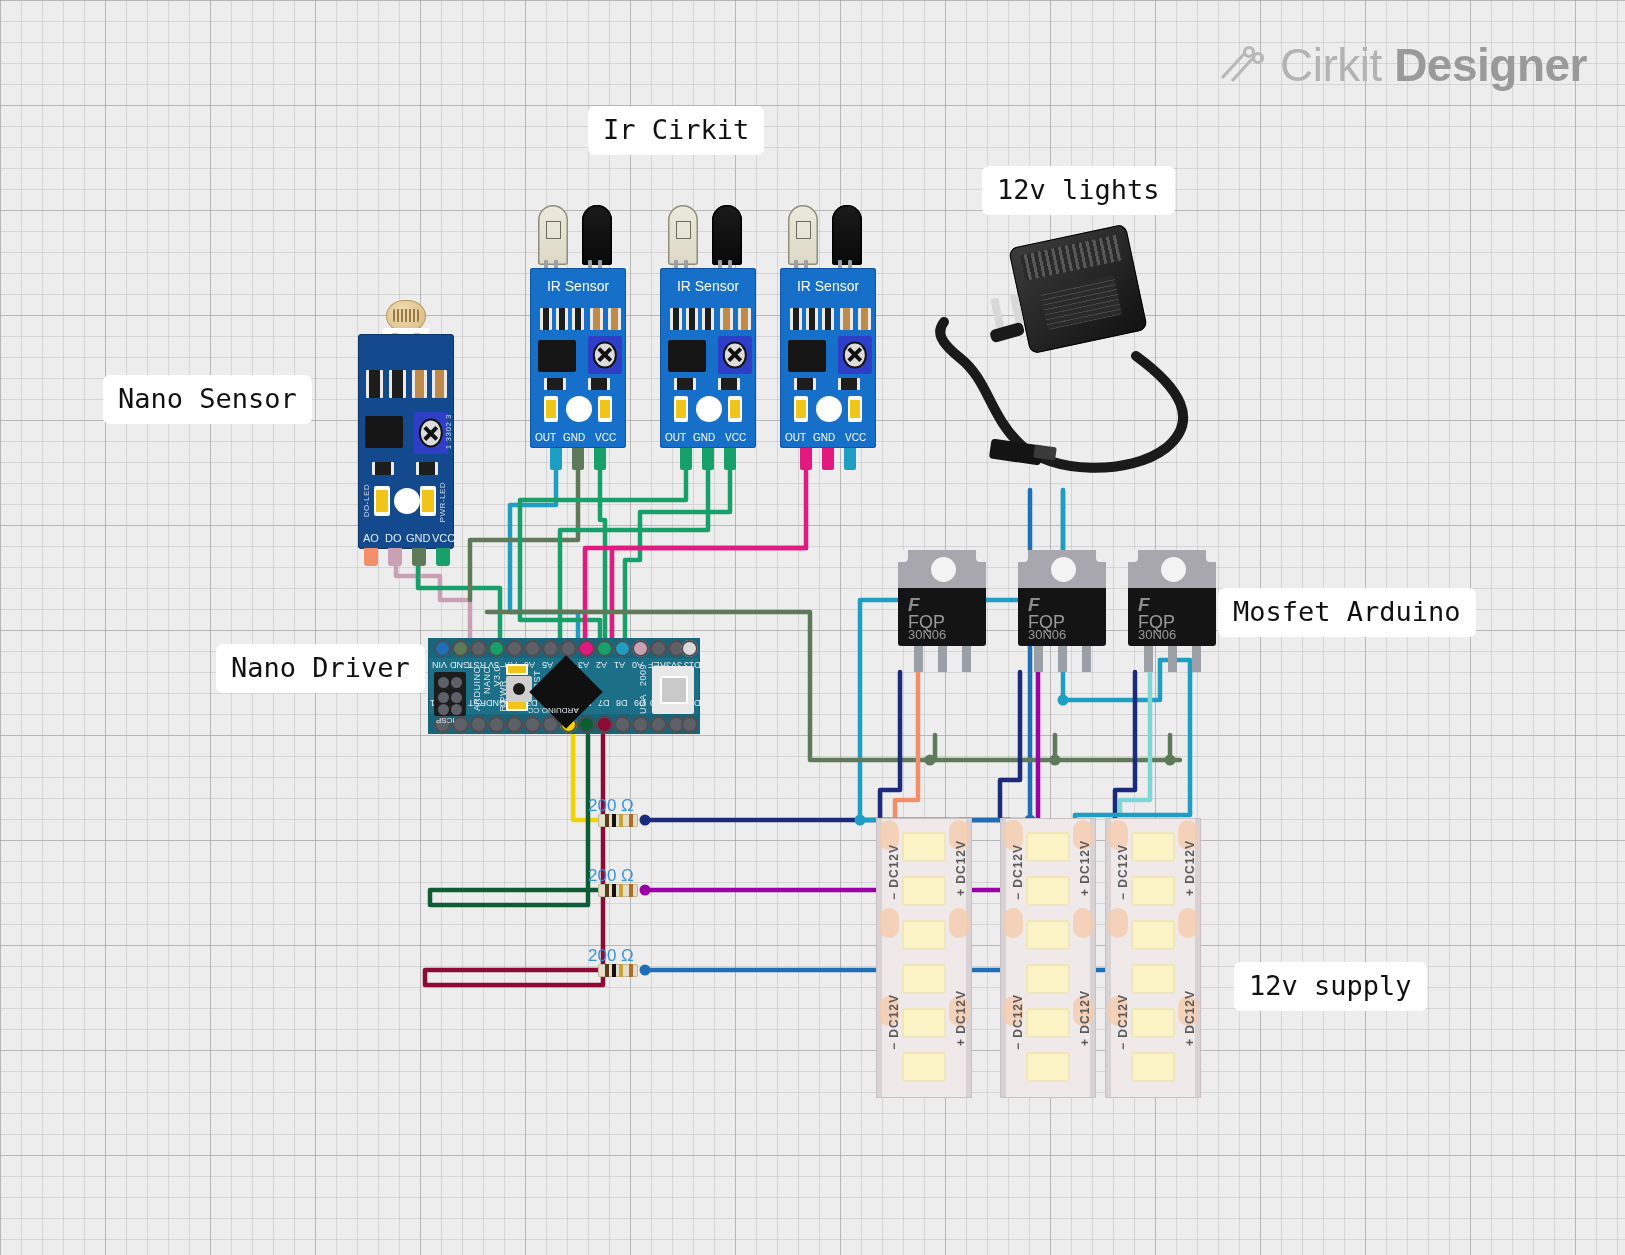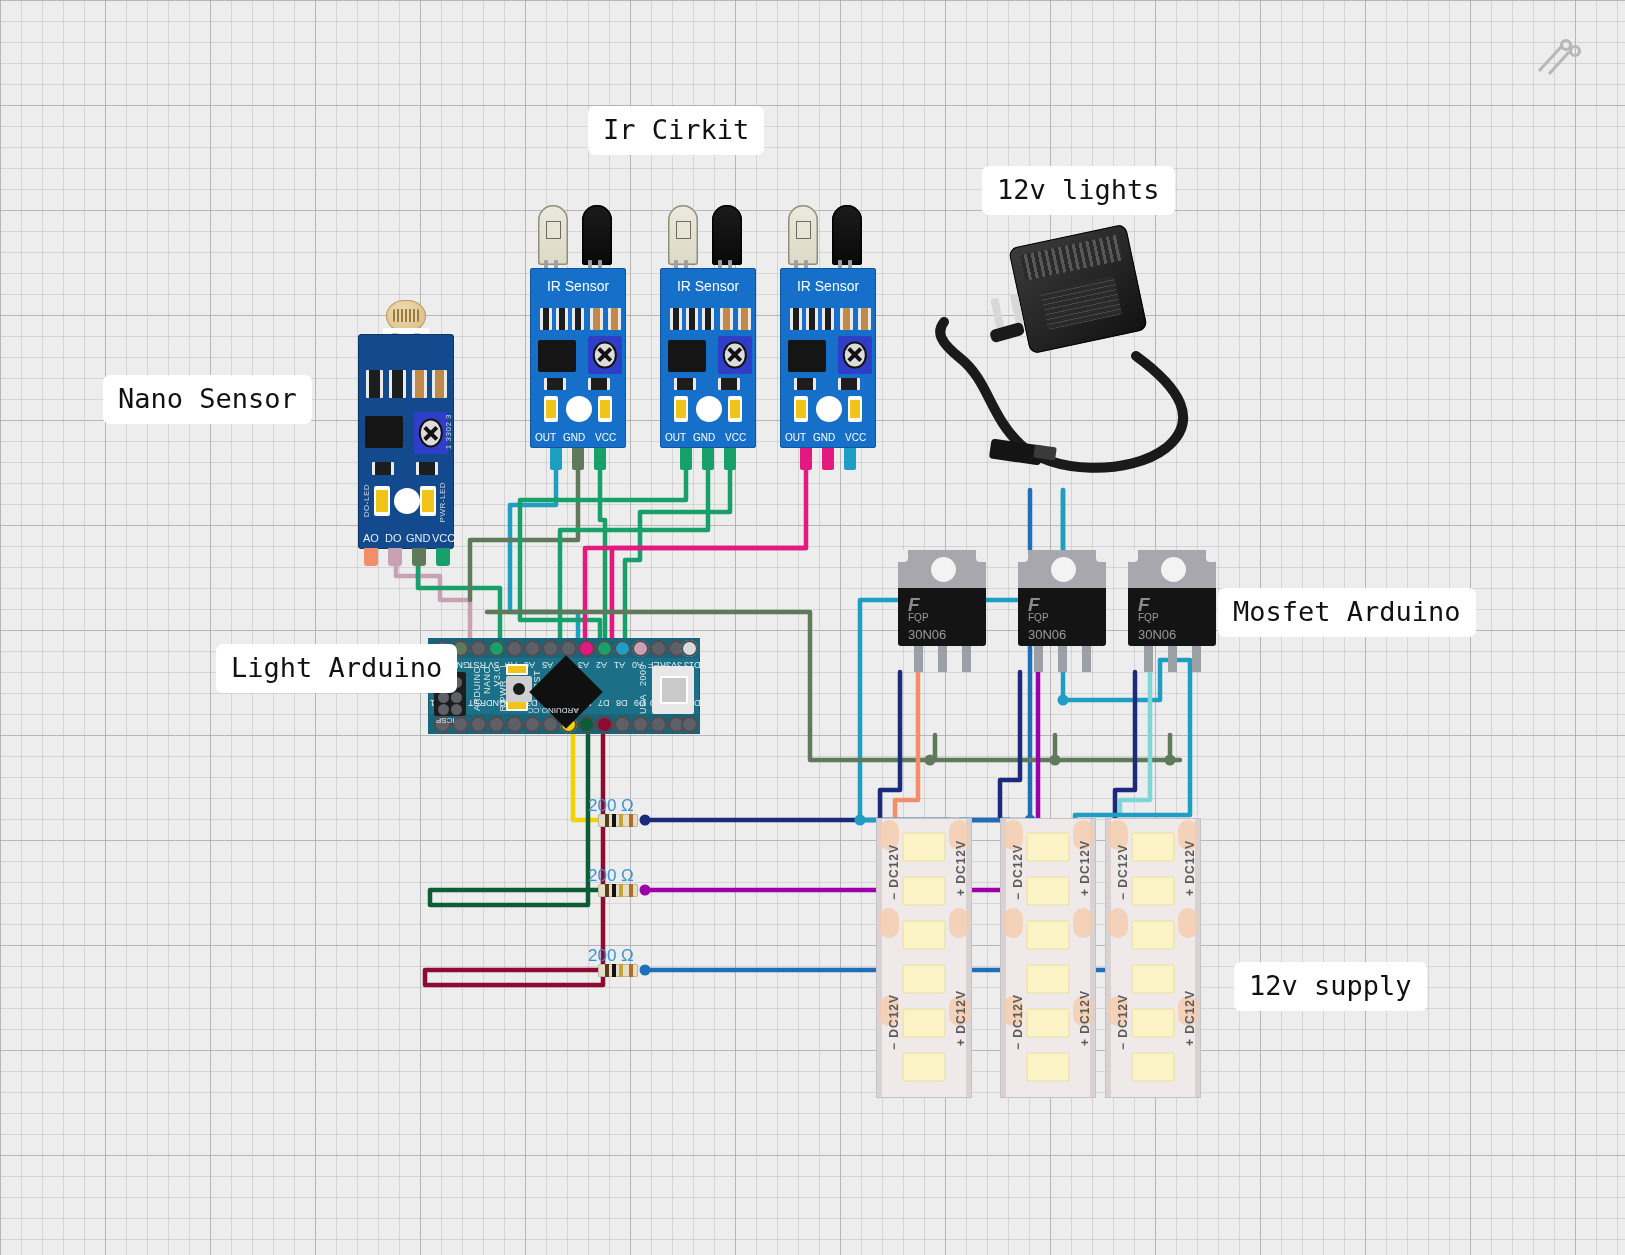--- a/index.html
+++ b/index.html
@@ -113,21 +113,21 @@
 
   
   .mos{position:absolute;width:88px;height:120px;}
   .mos .tab{position:absolute;left:0;top:0;width:88px;height:40px;background:#a7a7ad;border-radius:4px 4px 0 0;}
   .mos .tab::before,.mos .tab::after{content:"";position:absolute;top:0;width:10px;height:12px;background:#ededed;}
   .mos .tab::before{left:0;border-radius:0 0 4px 0;}
   .mos .tab::after{right:0;border-radius:0 0 0 4px;}
   .mos .hole{position:absolute;left:33px;top:7px;width:25px;height:25px;border-radius:50%;background:#f3f3f3;}
   .mos .body{position:absolute;left:0;top:38px;width:88px;height:58px;background:#141414;border-radius:0 0 3px 3px;}
   .mos .f{position:absolute;left:10px;top:44px;color:#8c8c8c;font-size:19px;font-style:italic;font-weight:700;}
-  .mos .t1{position:absolute;left:10px;top:62px;color:#9a9a9a;font-size:10px;}
+  .mos .t1{position:absolute;left:10px;top:62px;color:#9a9a9a;font-size:18px;}
   .mos .t2{position:absolute;left:10px;top:77px;color:#9a9a9a;font-size:13px;}
   .mos .leg{position:absolute;top:96px;width:9px;height:26px;background:#9aa0a6;}
 
   
   .psu-brick{position:absolute;width:120px;height:108px;border-radius:9px;
     background:linear-gradient(150deg,#3c3c3c,#111);
     transform:rotate(-12deg);box-shadow:inset 0 0 0 1px #000;}
   .psu-brick .fins{position:absolute;left:10px;top:9px;width:100px;height:26px;
     background:repeating-linear-gradient(90deg,#2b2b2b 0 4px,#585858 4px 7px);border-radius:3px;}
   .psu-brick .lbl{position:absolute;left:22px;top:48px;width:76px;height:40px;
@@ -267,27 +267,31 @@
 <div id="watermark">
   <svg width="52" height="40" viewBox="0 0 52 40">
     <g stroke="#b8b8b8" stroke-width="3.2" fill="none">
       <line x1="4" y1="33" x2="26" y2="9"></line>
       <line x1="14" y1="36" x2="34" y2="14"></line>
       <circle cx="31" cy="7" r="4.5"></circle>
       <circle cx="40" cy="13" r="4.5"></circle>
       <line x1="26" y1="9" x2="28" y2="8"></line>
     </g>
   </svg>
+  <div class="wm-text">
+    <span class="light">Cirkit</span>
+    <b>Designer</b>
+  </div>
 </div>
 
 <div class="callout" style="left:588px;top:106px;">Ir Cirkit</div>
 <div class="callout" style="left:982px;top:166px;">12v lights</div>
 <div class="callout" style="left:103px;top:375px;">Nano Sensor</div>
 <div class="callout" style="left:1218px;top:588px;">Mosfet Arduino</div>
-<div class="callout" style="left:216px;top:644px;">Light Arduino</div>
+<div class="callout" style="left:216px;top:644px;">Nano Driver</div>
 <div class="callout" style="left:1234px;top:962px;">12v supply</div>
 
 <div class="part" style="left:358px;top:300px;width:100px;height:262px;">
   <div class="ldr-cell"></div>
   <div class="ldr-hdr">
     <i class="a"></i>
       <i class="b"></i>
   </div>
   <div class="ldr-board">
     <div class="smd" style="left:8px;top:36px;width:17px;height:28px;"></div>

